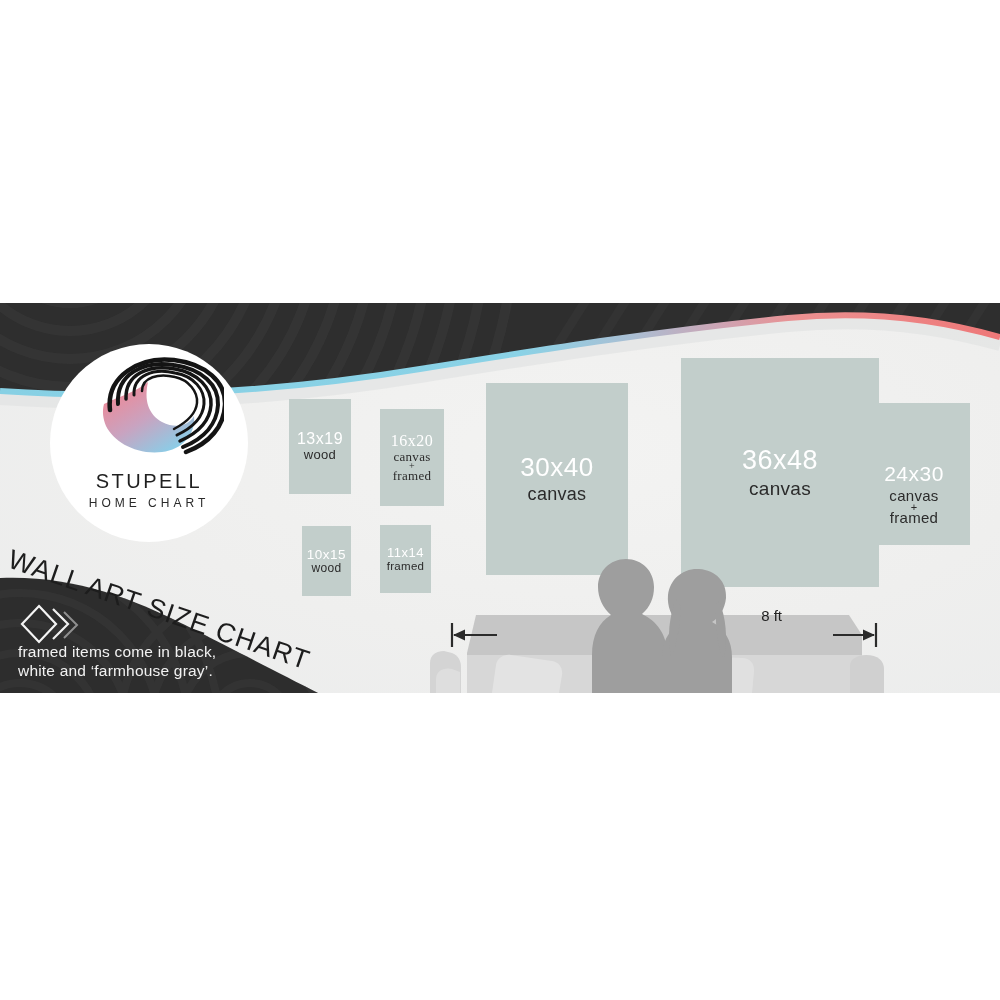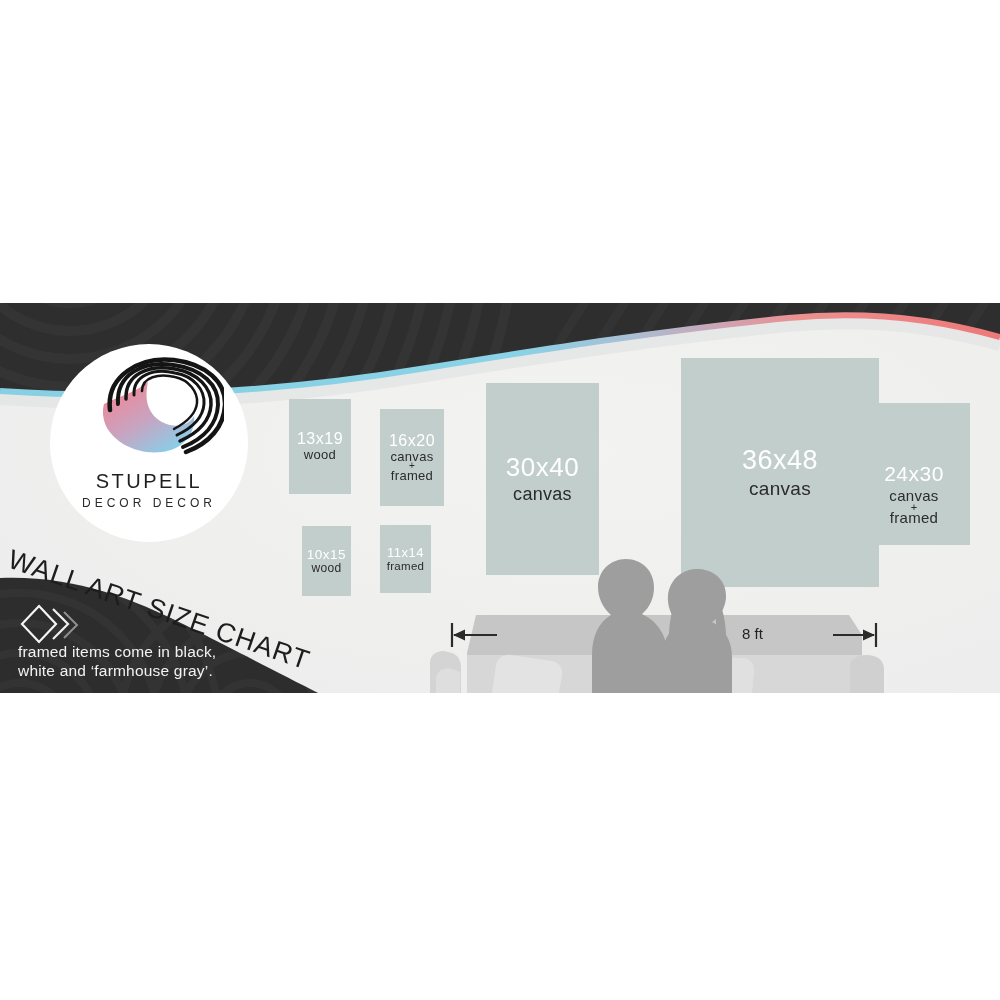--- a/index.html
+++ b/index.html
@@ -23,22 +23,22 @@
               font-size:20px;letter-spacing:2.5px;color:#1f1f1f;}
   .brand-tag{position:absolute;left:0;top:152px;width:198px;text-align:center;
              font-size:12px;letter-spacing:4px;color:#2a2a2a;}
   .title{position:absolute;left:14px;top:241px;z-index:3;white-space:nowrap;
          font-size:27px;letter-spacing:1px;color:#1d1d1d;font-weight:500;
          transform:rotate(19deg);transform-origin:0 0;}
   .note{position:absolute;left:18px;top:339px;z-index:3;color:#f2f2f2;
         font-size:15.5px;line-height:19px;letter-spacing:0.2px;}
   .diamond-wrap{position:absolute;left:18px;top:296px;z-index:3;}
   #fg-svg{z-index:4;}
-  .measure-label{position:absolute;left:742px;top:322px;width:40px;z-index:5;
-                 text-align:left;font-size:15px;color:#222222;}
+  .measure-label{position:absolute;left:742px;top:304px;width:40px;z-index:5;
+                 text-align:right;font-size:15px;color:#222222;}
 </style>
 </head>
 <body>
 
 <div class="banner">
 
   <svg id="bg-svg" class="layer" width="1000" height="390" viewBox="0 0 1000 390">
     <defs>
       <linearGradient id="waveStroke" x1="0" y1="0" x2="1000" y2="0" gradientUnits="userSpaceOnUse">
         <stop offset="0" stop-color="#87d0e4"></stop>
@@ -110,40 +110,40 @@
           <circle cx="250" cy="420" r="130"></circle>
       </g>
     </g>
   </svg>
 
   <div class="frame" style="left:289px;top:96px;width:62px;height:95px;">
     <div class="fsize" style="font-size:16px;">13x19</div>
     <div class="fmat" style="font-size:13px;">wood</div>
   </div>
 
-  <div class="frame" style="left:380px;top:106px;width:64px;height:97px;">
+  <div class="frame" style="left:380px;top:106px;width:64px;height:97px;font-family:Liberation Serif, serif;">
     <div class="fsize" style="font-size:16px;">16x20</div>
     <div class="fmat" style="font-size:13px;">
       <span>canvas</span>
       <span class="plus" style="font-size:10px;">+</span>
       <span>framed</span>
     </div>
   </div>
 
   <div class="frame" style="left:302px;top:223px;width:49px;height:70px;">
     <div class="fsize" style="font-size:13.5px;">10x15</div>
     <div class="fmat" style="font-size:12px;">wood</div>
   </div>
 
   <div class="frame" style="left:380px;top:222px;width:51px;height:68px;text-align:center;">
     <div class="fsize" style="font-size:13px;">11x14</div>
     <div class="fmat" style="font-size:11.5px;">framed</div>
   </div>
 
-  <div class="frame" style="left:486px;top:80px;width:113px;height:192px;">
+  <div class="frame" style="left:486px;top:80px;width:142px;height:192px;">
     <div class="fsize" style="font-size:26px;">30x40</div>
     <div class="fmat" style="font-size:18px;margin-top:4px;">canvas</div>
   </div>
 
   <div class="frame" style="left:657px;top:55px;width:198px;height:229px;margin-left:24px;">
     <div class="fsize" style="font-size:27px;">36x48</div>
     <div class="fmat" style="font-size:19px;margin-top:4px;">canvas</div>
   </div>
 
   <div class="frame" style="left:858px;top:100px;width:112px;height:142px;">
@@ -168,21 +168,21 @@
                C122,82 108,98 88,100 C62,103 40,90 32,74 C29,67 28,59 30,52 Z" fill="url(#sGrad)"></path>
       <g fill="none" stroke="#141414" stroke-linecap="round">
         <path d="M36,58 C32,24 66,4 100,8 C132,12 152,30 151,53 C150,74 136,91 112,100" stroke-width="4.5"></path>
         <path d="M44,52 C42,22 70,8 100,13 C128,17 145,33 144,53 C143,71 131,86 109,95" stroke-width="4"></path>
         <path d="M52,47 C51,22 75,12 101,17 C124,21 138,36 137,53 C136,68 126,80 106,89" stroke-width="3.5"></path>
         <path d="M60,43 C59,23 80,16 101,21 C120,24 131,38 130,52 C129,65 120,75 103,83" stroke-width="3"></path>
         <path d="M68,39 C68,25 85,21 101,25 C115,28 124,40 123,51 C122,61 115,69 100,77" stroke-width="2.5"></path>
       </g>
     </svg>
     <div class="brand-name">STUPELL</div>
-    <div class="brand-tag">DECOR DECOR</div>
+    <div class="brand-tag">HOME CHART</div>
   </div>
 
   <div class="title">WALL ART SIZE CHART</div>
 
   <div class="diamond-wrap">
     <svg width="66" height="50" viewBox="0 0 66 50">
       <polygon points="21,7 38,25 21,43 4,25" fill="none" stroke="#f5f5f5" stroke-width="2.2"></polygon>
       <polyline points="35,10 50,25 35,40" fill="none" stroke="#f0f0f0" stroke-width="2.2"></polyline>
       <polyline points="46,13 59,26 46,39" fill="none" stroke="#8f8f8f" stroke-width="2"></polyline>
     </svg>

